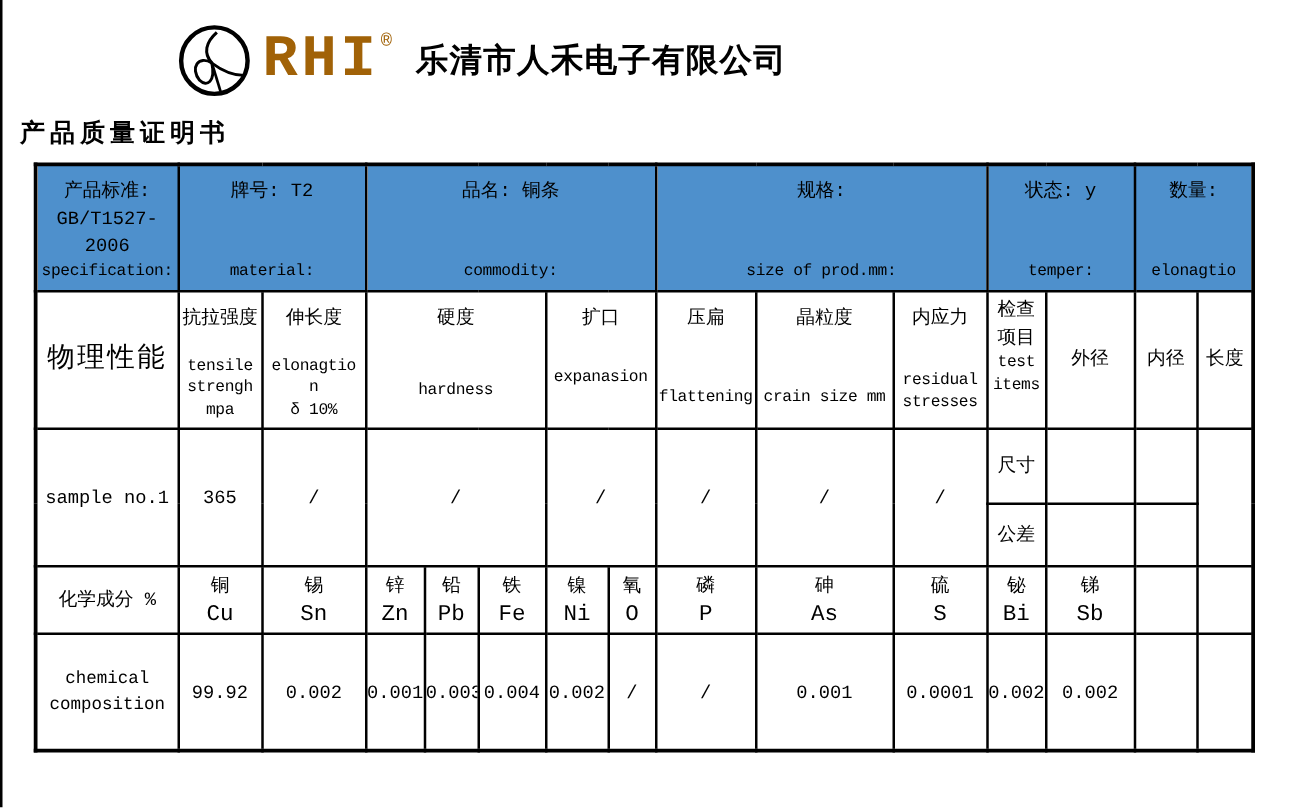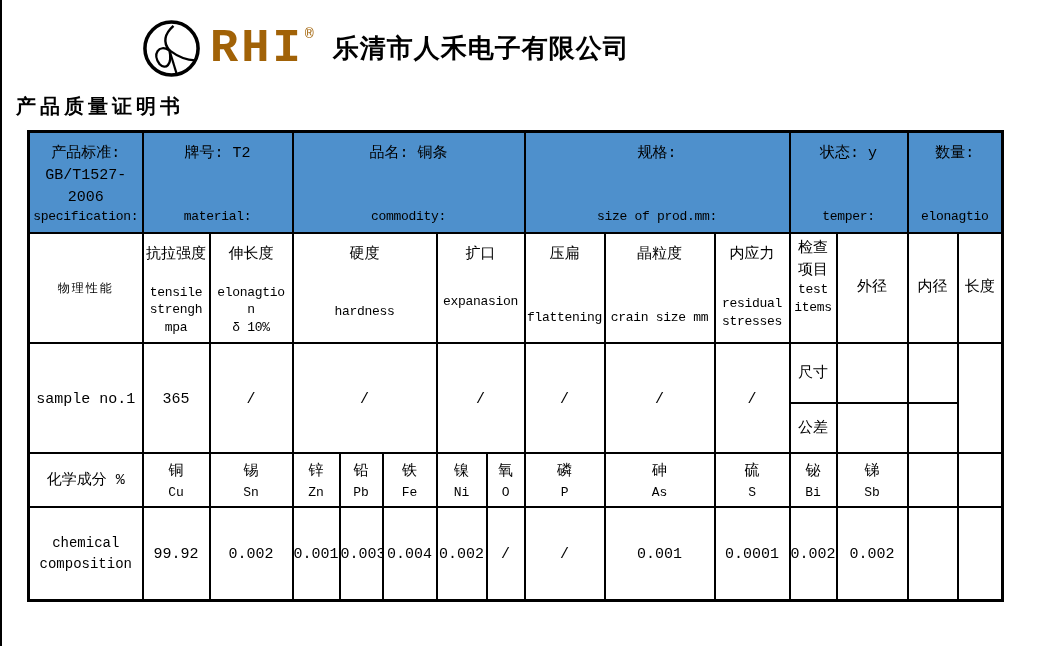--- a/index.html
+++ b/index.html
@@ -38,28 +38,28 @@
 
   .hdr { background:var(--header-bg,#4e90cc); }
 
   .vs  { display:flex; flex-direction:column; justify-content:space-between; align-items:center;
          height:100%; padding:10px 1px 6px; }
   .vsc { display:flex; flex-direction:column; justify-content:center; align-items:center;
          height:100%; gap:2px; }
 
   .zh  { font-size:15px; line-height:1.45; white-space:pre-line;
          font-family:"Liberation Mono","DejaVu Sans","Liberation Sans",sans-serif; }
-  .zh-big { font-size:12px; letter-spacing:2px; }
+  .zh-big { font-size:22px; letter-spacing:2px; }
   .en  { font-family:"Liberation Mono","DejaVu Sans Mono",monospace; font-size:13px;
          line-height:1.35; white-space:pre-line; letter-spacing:-0.3px; }
   .val { font-family:"Liberation Mono","DejaVu Sans Mono",monospace; font-size:15px; }
   .en-label { font-family:"Liberation Mono","DejaVu Sans Mono",monospace; font-size:14px;
          line-height:1.4; white-space:pre-line; }
   .left-pad { text-align:left; padding-left:5px; }
-  .sym { font-family:"Liberation Mono","DejaVu Sans Mono",monospace; font-size:13px; }
+  .sym { font-family:"Liberation Mono","DejaVu Sans Mono",monospace; font-size:18px; }
 </style>
 </head>
 <body>
 
 <div class="edge-line"></div>
 
 <div class="brand-row">
   <svg class="logo-svg" viewBox="0 0 64 64">
     <circle cx="32" cy="32" r="27" fill="none" stroke="#000" stroke-width="3.6"></circle>
     <path d="M34 9 C25 17 23 26 30 34" fill="none" stroke="#000" stroke-width="2.6"></path>

